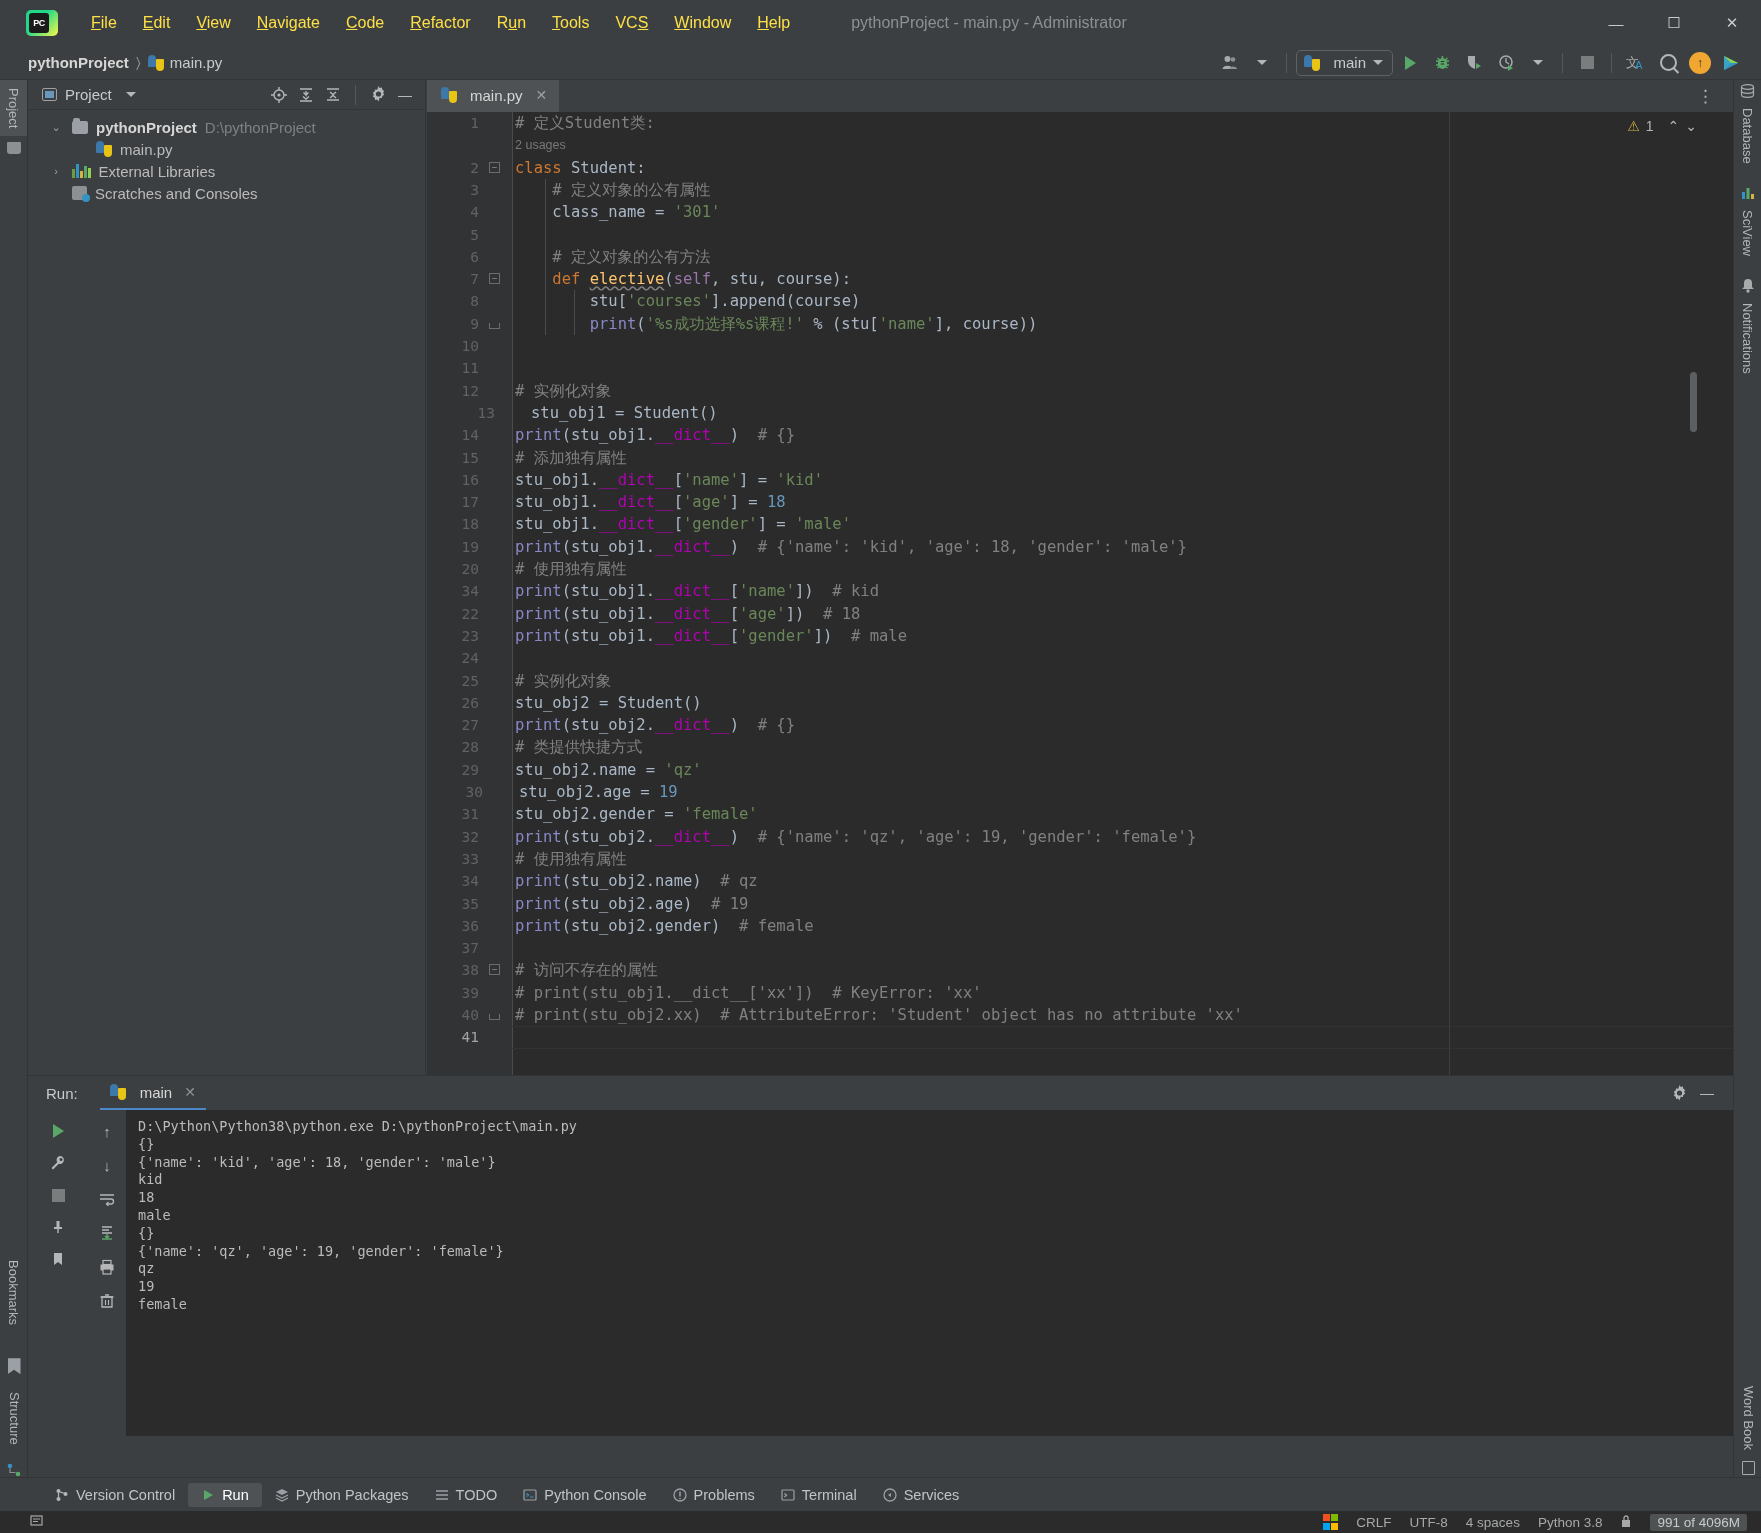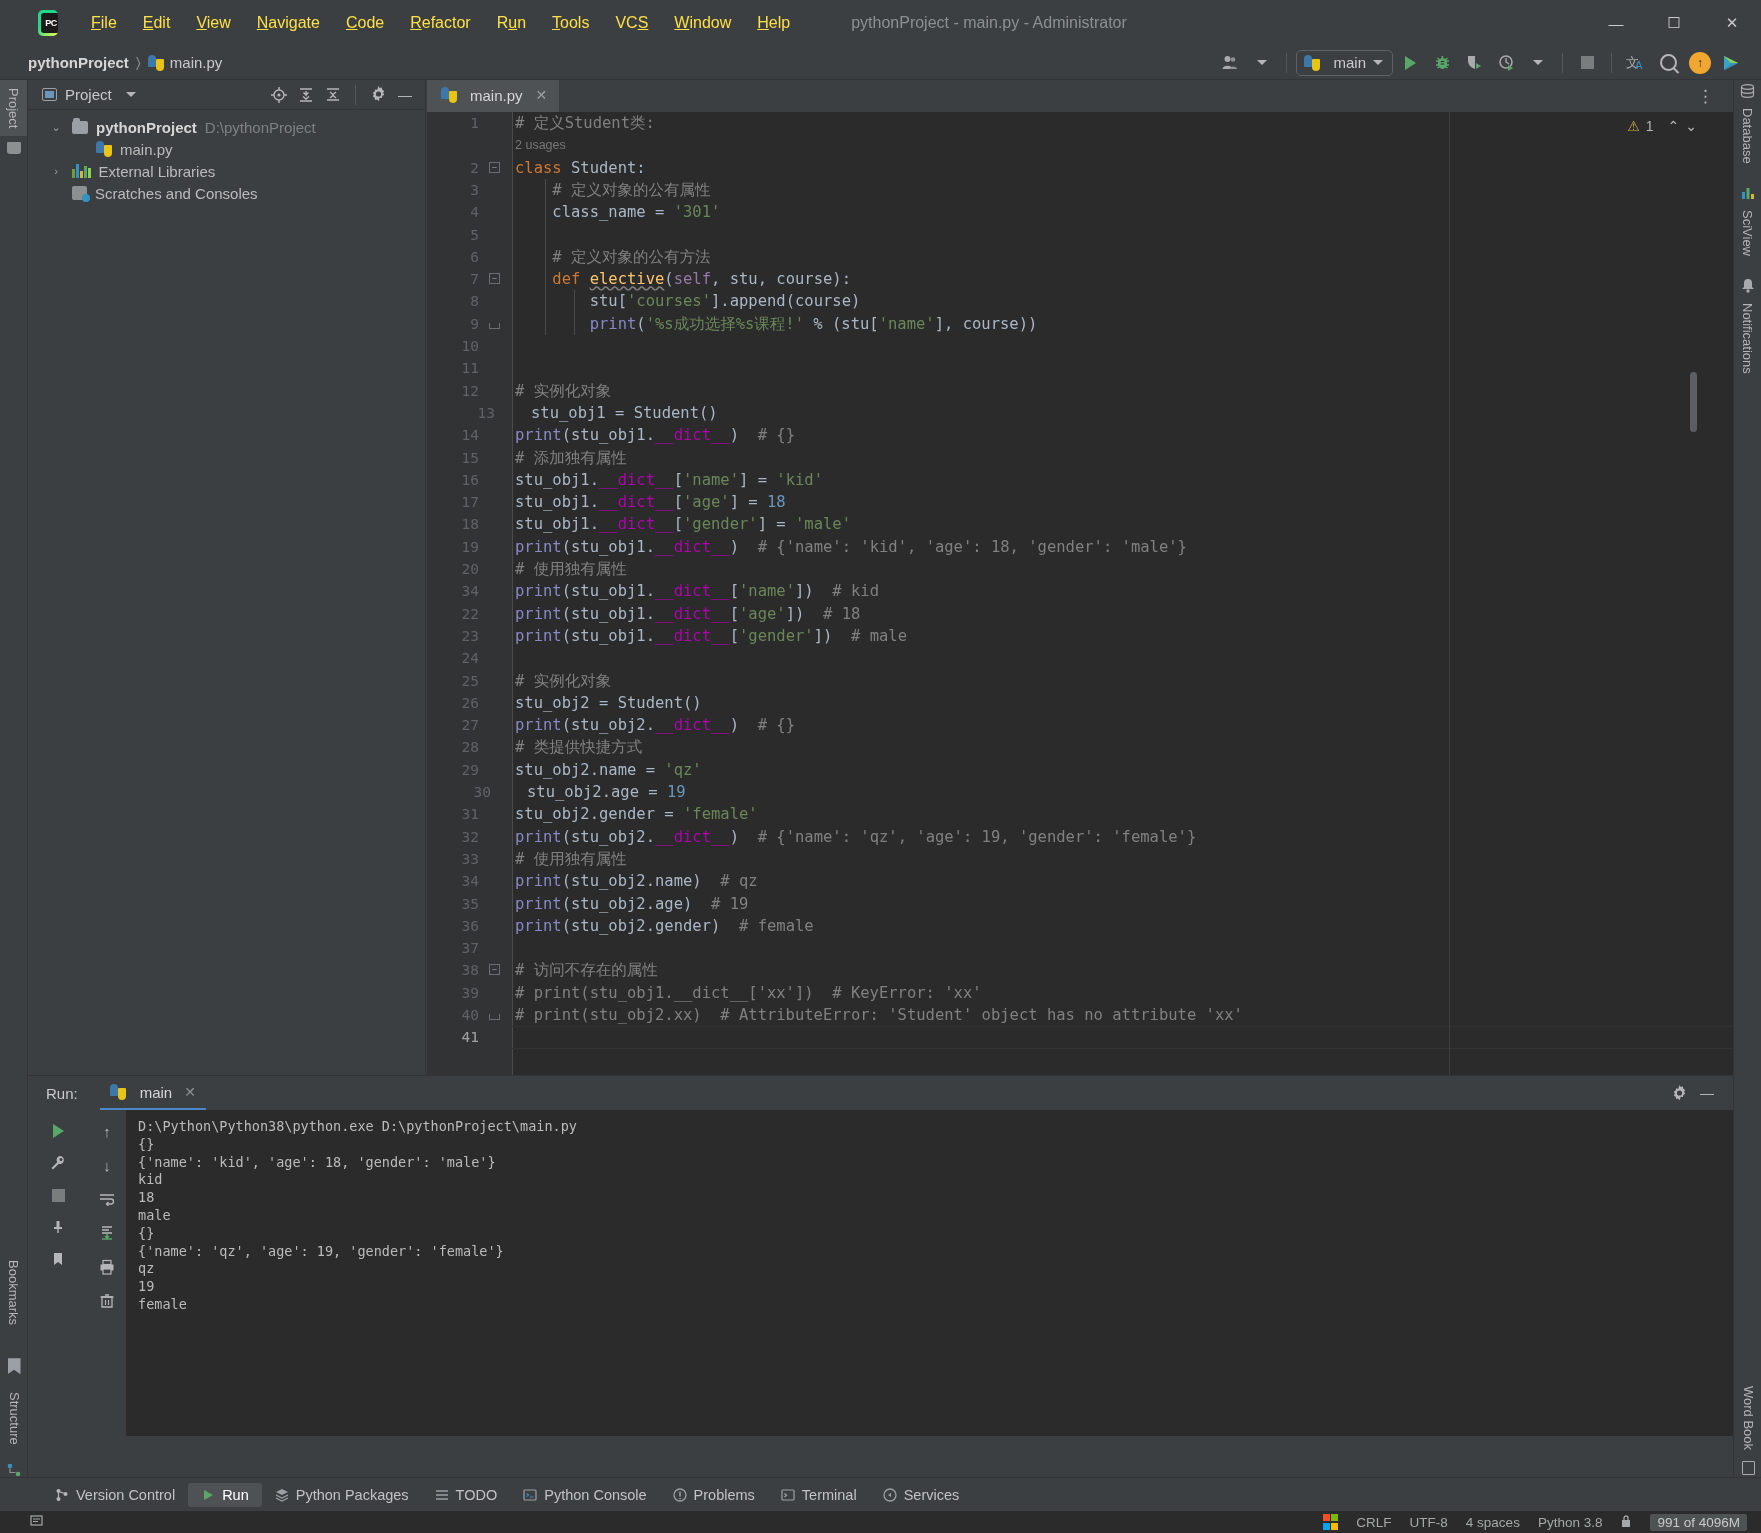--- a/index.html
+++ b/index.html
@@ -11,21 +11,21 @@
     color:#bbbbbb;
   }
   #app { position:relative; width:1761px; height:1533px; background:#3c3f41; }
 
   
   .titlebar {
     position:absolute; left:0; top:0; width:1761px; height:46px;
     background:#3c3f41; display:flex; align-items:center;
   }
   .pc-logo {
-    width:20px; height:26px; margin-left:38px; margin-right:20px;
+    width:32px; height:26px; margin-left:26px; margin-right:20px;
     border-radius:5px; position:relative; overflow:hidden;
     background:linear-gradient(135deg,#21d789 0%,#21d789 40%,#fcf84a 100%);
     display:flex; align-items:center; justify-content:center;
   }
   .pc-logo i {
     position:absolute; left:3px; top:3px; width:20px; height:20px;
     background:#1b1b1b; border-radius:3px; font-style:normal;
     font-size:9px; font-weight:bold; color:#fff; text-align:center; line-height:20px;
     letter-spacing:-0.5px;
   }
@@ -502,21 +502,21 @@
           <div class="crow" style="position: absolute; left: 0px; right: 0px; top: 446px;"><span class="lnum">20</span><span class="ctext"><span class="c"># 使用独有属性</span></span></div>
           <div class="crow" style="position: absolute; left: 0px; right: 0px; top: 468.3px;"><span class="lnum">34</span><span class="ctext"><span class="bi">print</span><span class="b">(stu_obj1.</span><span class="mag">__dict__</span><span class="b">[</span><span class="s">'name'</span><span class="b">])  </span><span class="c"># kid</span></span></div>
           <div class="crow" style="position: absolute; left: 0px; right: 0px; top: 490.6px;"><span class="lnum">22</span><span class="ctext"><span class="bi">print</span><span class="b">(stu_obj1.</span><span class="mag">__dict__</span><span class="b">[</span><span class="s">'age'</span><span class="b">])  </span><span class="c"># 18</span></span></div>
           <div class="crow" style="position: absolute; left: 0px; right: 0px; top: 512.9px;"><span class="lnum">23</span><span class="ctext"><span class="bi">print</span><span class="b">(stu_obj1.</span><span class="mag">__dict__</span><span class="b">[</span><span class="s">'gender'</span><span class="b">])  </span><span class="c"># male</span></span></div>
           <div class="crow" style="position: absolute; left: 0px; right: 0px; top: 535.2px;"><span class="lnum">24</span><span class="ctext"></span></div>
           <div class="crow" style="position: absolute; left: 0px; right: 0px; top: 557.5px;"><span class="lnum">25</span><span class="ctext"><span class="c"># 实例化对象</span></span></div>
           <div class="crow" style="position: absolute; left: 0px; right: 0px; top: 579.8px;"><span class="lnum">26</span><span class="ctext"><span class="b">stu_obj2 = Student()</span></span></div>
           <div class="crow" style="position: absolute; left: 0px; right: 0px; top: 602.1px;"><span class="lnum">27</span><span class="ctext"><span class="bi">print</span><span class="b">(stu_obj2.</span><span class="mag">__dict__</span><span class="b">)  </span><span class="c"># {}</span></span></div>
           <div class="crow" style="position: absolute; left: 0px; right: 0px; top: 624.4px;"><span class="lnum">28</span><span class="ctext"><span class="c"># 类提供快捷方式</span></span></div>
           <div class="crow" style="position: absolute; left: 0px; right: 0px; top: 646.7px;"><span class="lnum">29</span><span class="ctext"><span class="b">stu_obj2.name = </span><span class="s">'qz'</span></span></div>
-          <div class="crow" style="position: absolute; left: 12px; right: 0px; top: 669px;"><span class="lnum">30</span><span class="ctext"><span class="b">stu_obj2.age = </span><span class="n">19</span></span></div>
+          <div class="crow" style="position: absolute; left: 4px; right: 0px; top: 669px;"><span class="lnum">30</span><span class="ctext"><span class="b">stu_obj2.age = </span><span class="n">19</span></span></div>
           <div class="crow" style="position: absolute; left: 0px; right: 0px; top: 691.3px;"><span class="lnum">31</span><span class="ctext"><span class="b">stu_obj2.gender = </span><span class="s">'female'</span></span></div>
           <div class="crow" style="position: absolute; left: 0px; right: 0px; top: 713.6px;"><span class="lnum">32</span><span class="ctext"><span class="bi">print</span><span class="b">(stu_obj2.</span><span class="mag">__dict__</span><span class="b">)  </span><span class="c"># {'name': 'qz', 'age': 19, 'gender': 'female'}</span></span></div>
           <div class="crow" style="position: absolute; left: 0px; right: 0px; top: 735.9px;"><span class="lnum">33</span><span class="ctext"><span class="c"># 使用独有属性</span></span></div>
           <div class="crow" style="position: absolute; left: 0px; right: 0px; top: 758.2px;"><span class="lnum">34</span><span class="ctext"><span class="bi">print</span><span class="b">(stu_obj2.name)  </span><span class="c"># qz</span></span></div>
           <div class="crow" style="position: absolute; left: 0px; right: 0px; top: 780.5px;"><span class="lnum">35</span><span class="ctext"><span class="bi">print</span><span class="b">(stu_obj2.age)  </span><span class="c"># 19</span></span></div>
           <div class="crow" style="position: absolute; left: 0px; right: 0px; top: 802.8px;"><span class="lnum">36</span><span class="ctext"><span class="bi">print</span><span class="b">(stu_obj2.gender)  </span><span class="c"># female</span></span></div>
           <div class="crow" style="position: absolute; left: 0px; right: 0px; top: 825.1px;"><span class="lnum">37</span><span class="ctext"></span></div>
           <div class="crow" style="position: absolute; left: 0px; right: 0px; top: 847.4px;"><span class="lnum">38</span><span class="foldmark">−</span><span class="ctext"><span class="c"># 访问不存在的属性</span></span></div>
           <div class="crow" style="position: absolute; left: 0px; right: 0px; top: 869.7px;"><span class="lnum">39</span><span class="ctext"><span class="c"># print(stu_obj1.__dict__['xx'])  # KeyError: 'xx'</span></span></div>
           <div class="crow" style="position: absolute; left: 0px; right: 0px; top: 892px;"><span class="lnum">40</span><span class="foldend"></span><span class="ctext"><span class="c"># print(stu_obj2.xx)  # AttributeError: 'Student' object has no attribute 'xx'</span></span></div>

